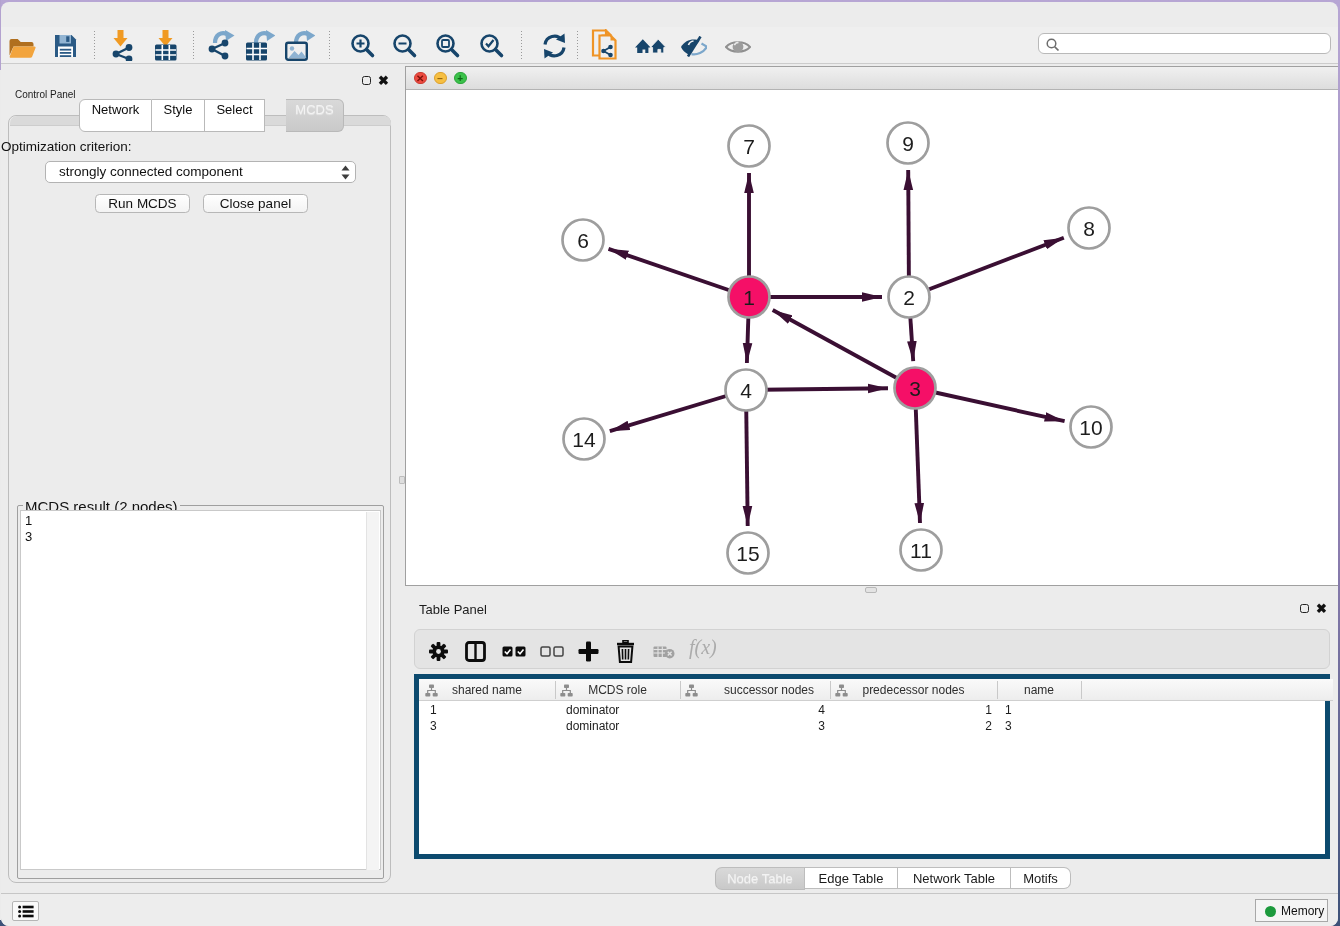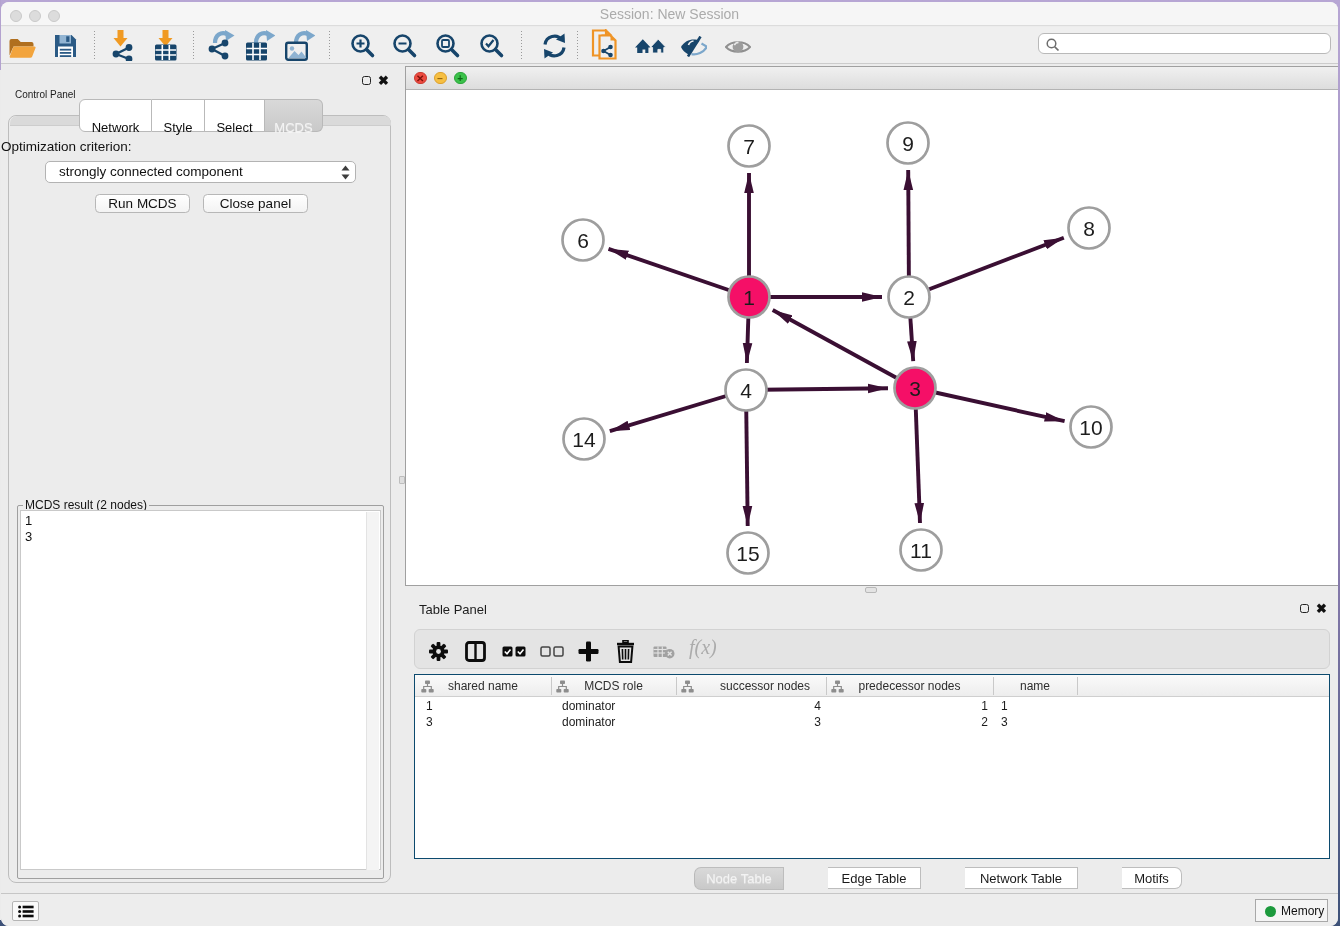--- a/index.html
+++ b/index.html
@@ -26,57 +26,57 @@
 
 #cpheader { position:absolute; left:14px; top:87px; font-size:10px; color:#1d1d1d; }
 .sqbtn { position:absolute; width:9px; height:9px; border:1.6px solid #222; border-radius:2.5px; background:transparent; }
 .xbtn { position:absolute; font-size:13px; font-weight:bold; color:#111; }
 #cppanel { position:absolute; left:7px; top:113px; width:383px; height:768px;
   border:1px solid #bdbdbd; border-radius:8px; background:#ececec; }
 #cppanel .topstrip { position:absolute; left:1px; top:0px; width:381px; height:10px;
   background:#dadada; border-bottom:1px solid #cdcdcd; border-radius:7px 7px 0 0; }
 .tabrow { position:absolute; display:flex; }
 .tab { font-size:13px; color:#0d0d0d; text-align:center; background:#fff;
-  border:1px solid #b9b9b9; border-left:none; padding-top:20px; height:33px; }
+  border:1px solid #b9b9b9; border-left:none; padding-top:2px; height:33px; }
 .tab.first { border-left:1px solid #b9b9b9; border-radius:6px 0 0 6px; }
 .tab.last { border-radius:0 6px 6px 0; }
 .tab.sel { background:linear-gradient(#d9d9d9,#c9c9c9); color:#f3f3f3;
-  text-shadow:0 1px 1px rgba(255,255,255,0.5); }
+  text-shadow:0 1px 1px rgba(255,255,255,0.5);margin-left:21px; }
 #optlabel { position:absolute; left:0; top:137px; width:399px; text-align:left;
   font-size:13.5px; color:#111; }
 #selectbox { position:absolute; left:44px; top:159px; width:311px; height:22px;
   background:#fff; border:1px solid #b3b3b3; border-radius:5px;
   font-size:13.5px; color:#111; line-height:20px; padding-left:13px; }
 .btn { position:absolute; height:19px; background:linear-gradient(#ffffff,#f3f3f3);
   border:1px solid #b7b7b7; border-radius:4.5px; font-size:13.5px; color:#111;
   text-align:center; line-height:17px; }
 #fieldset { position:absolute; left:16px; top:503px; width:367px; height:374px;
   border:1px solid #9f9f9f; border-radius:2px; }
 #fslegend { position:absolute; left:5px; top:-8px; background:#ececec; padding:0 2px;
-  font-size:12px; color:#111; }
+  font-size:15px; color:#111; }
 #fswhite { position:absolute; left:2px; top:4px; width:361px; height:360px;
   background:#fff; border:1px solid #c9c9c9; font-size:13px; color:#111; line-height:16px;
   padding:2px 0 0 4px; }
 #fsscroll { position:absolute; right:1px; top:1px; width:13px; height:358px; background:#f4f4f4;
   border-left:1px solid #e3e3e3; }
 
 #netwin { position:absolute; left:404px; top:64px; width:934px; height:520px;
   border:1px solid #a0a0a0; background:#fff; }
 #nettitle { position:absolute; left:0; top:0; width:100%; height:23px;
   background:linear-gradient(#f0f0f0,#dddddd); border-bottom:1px solid #b3b3b3; }
 #nettitle .t { position:absolute; top:4px; left:0; width:100%; text-align:center;
   font-size:13px; font-weight:bold; color:#222; }
 .tl2 { position:absolute; top:4.5px; width:12.5px; height:12.5px; border-radius:50%;
   font-size:10px; font-weight:bold; text-align:center; line-height:12px; }
 
 #tpheader { position:absolute; left:418px; top:600px; font-size:13px; color:#1d1d1d; }
 #ttoolbar { position:absolute; left:413px; top:627px; width:916px; height:40px;
   background:#e4e4e4; border:1px solid #d2d2d2; border-radius:6px; }
 #ttable { position:absolute; left:413px; top:672px; width:916px; height:185px;
-  background:#fff; border:1px solid #0c4a6e; }
+  background:#fff; border:5px solid #0c4a6e; }
 #thead { position:absolute; left:0; top:0; width:914px; height:22px;
   background:linear-gradient(#fafafa,#ededed); border-bottom:1px solid #cfcfcf; }
 .hsep { position:absolute; top:2px; height:18px; width:1px; background:#c9c9c9; }
 .hlabel { position:absolute; top:4px; font-size:12px; color:#2e2e2e; text-align:center; }
 .cell { position:absolute; font-size:12px; color:#1c1c1c; }
 .treeic { position:absolute; top:5px; }
 .btab { font-size:13px; color:#1a1a1a; text-align:center; background:#fff;
   border:1px solid #bdbdbd; border-left:none; padding-top:3px; height:22px; }
 
 #statusbar { position:absolute; left:0; top:891px; width:100%; height:33px;
@@ -94,26 +94,20 @@
       <rect x="4" y="0.5" width="5" height="3.6" rx="0.8" fill="#8d8d8d"></rect>
       <path d="M6.5,4 v2.2 M2.7,9 v-2.5 h7.6 v2.5" fill="none" stroke="#8d8d8d" stroke-width="1.2"></path>
       <rect x="0.3" y="9" width="5" height="3.6" rx="0.8" fill="#8d8d8d"></rect>
       <rect x="7.7" y="9" width="5" height="3.6" rx="0.8" fill="#8d8d8d"></rect>
     </g>
   </defs>
 </svg>
 <div class="abs" style="left:0; top:0; width:1px; height:70px; background:#b3a2cf; z-index:5;"></div>
 <div class="abs" style="left:0; top:70px; width:1px; height:850px; background:#ebebeb; z-index:5;"></div>
 <div id="win">
-  <div id="titlebar">
-    <div class="tl" style="left:9px;"></div>
-    <div class="tl" style="left:28px;"></div>
-    <div class="tl" style="left:47px;"></div>
-    <div id="wtitle">Session: New Session</div>
-  </div>
   <div id="toolbar">
     <div class="tsep" style="left:93px;"></div>
     <div class="tsep" style="left:192px;"></div>
     <div class="tsep" style="left:328px;"></div>
     <div class="tsep" style="left:520px;"></div>
     <div class="tsep" style="left:576px;"></div>
 
     <svg class="abs" style="left:7px; top:7px;" width="28" height="27" viewBox="0 0 28 27">
       <path d="M1.5,7 a2,2 0 0 1 2,-2 h6.2 l3,3 h10.8 a2,2 0 0 1 2,2 v2.5 h-20 l-4,9 z" fill="#b06f1f"></path>
       <path d="M6.8,12.5 h19.4 a1.3,1.3 0 0 1 1.2,1.8 l-3.2,8.2 a2,2 0 0 1 -1.9,1.3 H3 a1.2,1.2 0 0 1 -1.1,-1.7 l3.1,-8.3 a2,2 0 0 1 1.8,-1.3 z" fill="#f2a43d"></path>
@@ -441,21 +435,21 @@
     <div class="cell" style="left:147px; top:24px;">dominator</div>
     <div class="cell" style="left:331px; top:24px; width:75px; text-align:right;">4</div>
     <div class="cell" style="left:496px; top:24px; width:77px; text-align:right;">1</div>
     <div class="cell" style="left:586px; top:24px;">1</div>
     <div class="cell" style="left:11px; top:40px;">3</div>
     <div class="cell" style="left:147px; top:40px;">dominator</div>
     <div class="cell" style="left:331px; top:40px; width:75px; text-align:right;">3</div>
     <div class="cell" style="left:496px; top:40px; width:77px; text-align:right;">2</div>
     <div class="cell" style="left:586px; top:40px;">3</div>
   </div>
-  <div class="tabrow" style="left:693px; top:865px;gap:44px;">
+  <div class="tabrow" style="left:693px; top:865px;">
     <div class="btab sel tab first" style="width:90px; border-radius:7px 0 0 7px; height:23px;">Node Table</div>
     <div class="btab" style="width:93px;">Edge Table</div>
     <div class="btab" style="width:113px;">Network Table</div>
     <div class="btab" style="width:60px; border-radius:0 7px 7px 0;">Motifs</div>
   </div>
 
   <div class="abs" style="left:398px; top:474px; width:6px; height:8px; background:#dedede; border:1px solid #bdbdbd; border-radius:1px;"></div>
   <div class="abs" style="left:864px; top:585px; width:12px; height:6px; background:#e3e3e3; border:1px solid #b8b8b8; border-radius:2px;"></div>
 
   <div id="statusbar"></div>

